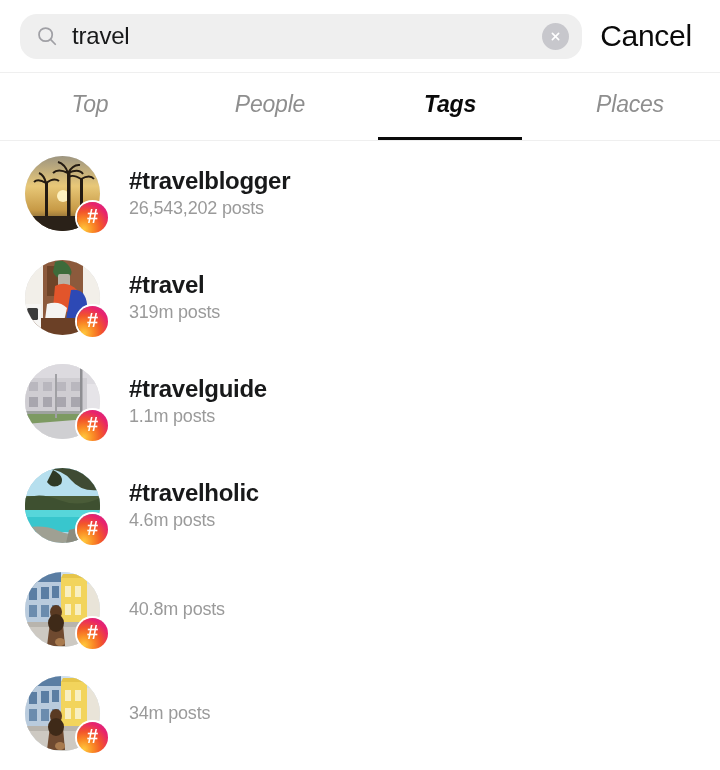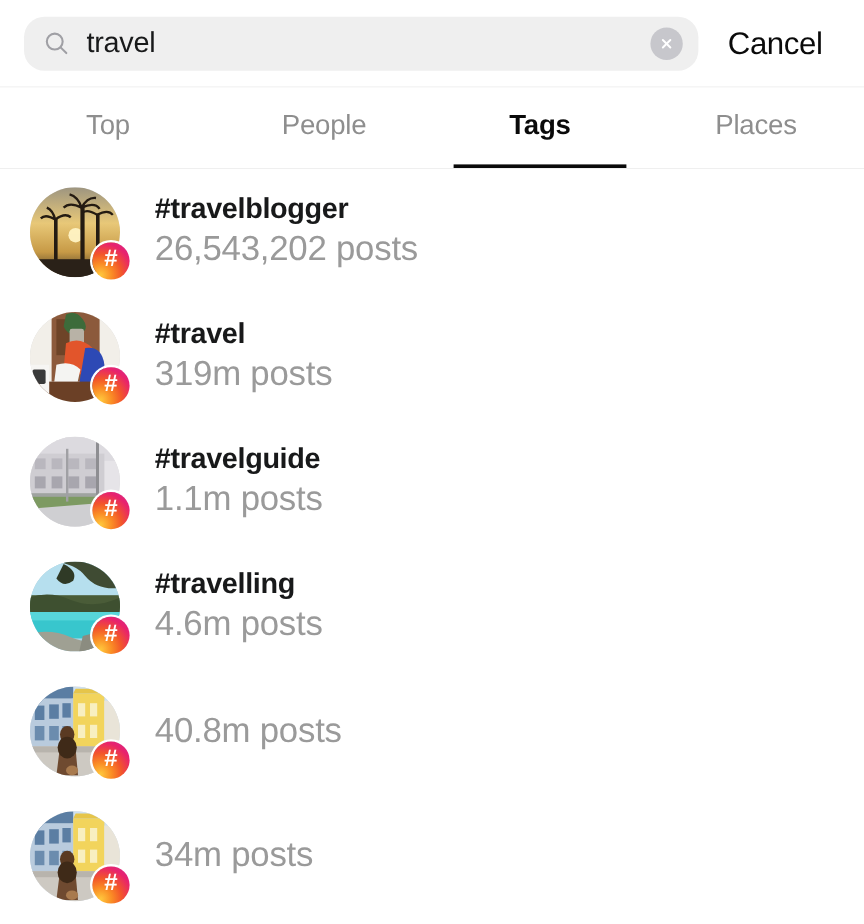--- a/index.html
+++ b/index.html
@@ -45,21 +45,21 @@
     border-radius: 50%;
     background: #c7c7cc;
     display: flex; align-items: center; justify-content: center;
     cursor: pointer;
     margin-right: 3px;
   }
   .clear-btn svg { width: 15px; height: 15px; display:block; }
   .cancel-btn {
     flex: 1;
     text-align: center;
-    font-size: 26px;
+    font-size: 30px;
     color: #0a0a0a;
     letter-spacing: -0.3px;
     cursor: pointer;
     padding-left: 10px;
   }
 
   .hdr-divider {
     height: 1px;
     background: #efefef;
     width: 100%;
@@ -76,20 +76,21 @@
     flex: 1;
     display: flex;
     align-items: center;
     justify-content: center;
     font-size: 23px;
     color: #8e8e8e;
     letter-spacing: -0.2px;
     cursor: pointer;
     position: relative;
     padding-bottom: 4px;
+    font-style: italic;
   }
   .tab.active {
     color: #0a0a0a;
     font-weight: bold;
   }
   .tab.active::after {
     content: "";
     position: absolute;
     left: 18px; right: 18px;
     bottom: 0;
@@ -149,21 +150,21 @@
     gap: 3px;
   }
   .tag-name {
     font-size: 24px;
     font-weight: bold;
     color: #18191a;
     letter-spacing: -0.3px;
     line-height: 1.12;
   }
   .tag-count {
-    font-size: 29px;
+    font-size: 18px;
     color: #9a9a9a;
     letter-spacing: -0.2px;
     line-height: 1.12;
   }
 </style>
 </head>
 <body>
 
 <div class="app">
 
@@ -316,21 +317,21 @@
             <rect x="0" y="42" width="75" height="7" fill="#57d6da"></rect>
             <path d="M0 60 q18 -4 34 3 q16 7 41 2 l0 10 l-75 0 z" fill="#9fa093"></path>
             <path d="M44 62 q14 -5 31 0 l0 13 l-34 0 z" fill="#8b8c80"></path>
           </svg>
         </div>
         <div class="hash-badge">
             <span>#</span>
           </div>
       </div>
       <div class="row-text">
-        <div class="tag-name">#travelling</div>
+        <div class="tag-name">#travelholic</div>
         <div class="tag-count">4.6m posts</div>
       </div>
     </div>
 
     <div class="result-row">
       <div class="avatar-wrap">
         <div class="avatar">
           <svg viewBox="0 0 75 75" xmlns="http://www.w3.org/2000/svg">
             <rect width="75" height="75" fill="#d9e4ec"></rect>
             <rect x="30" y="0" width="45" height="12" fill="#cfe0ef"></rect>

